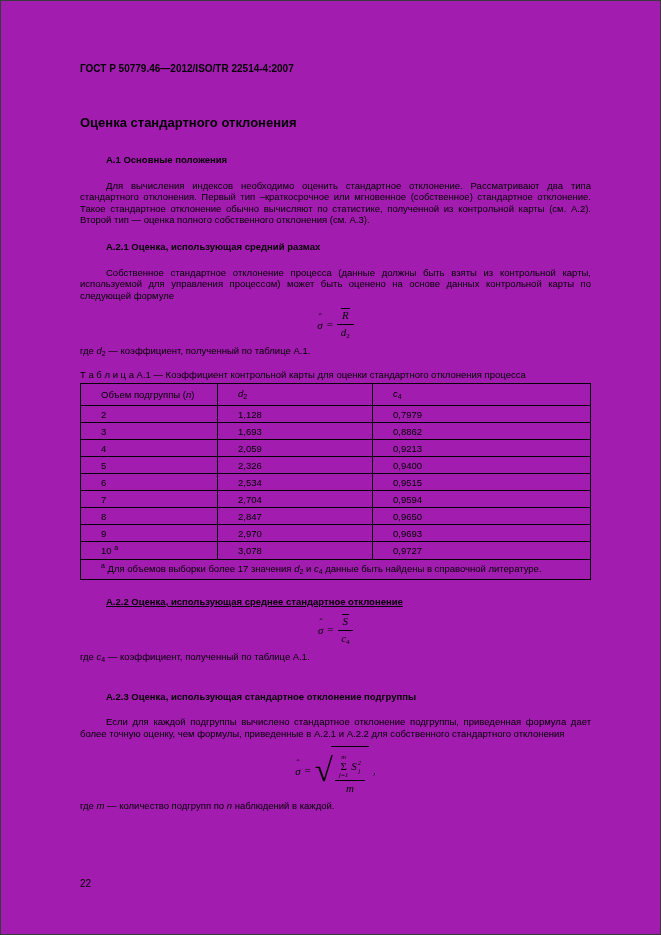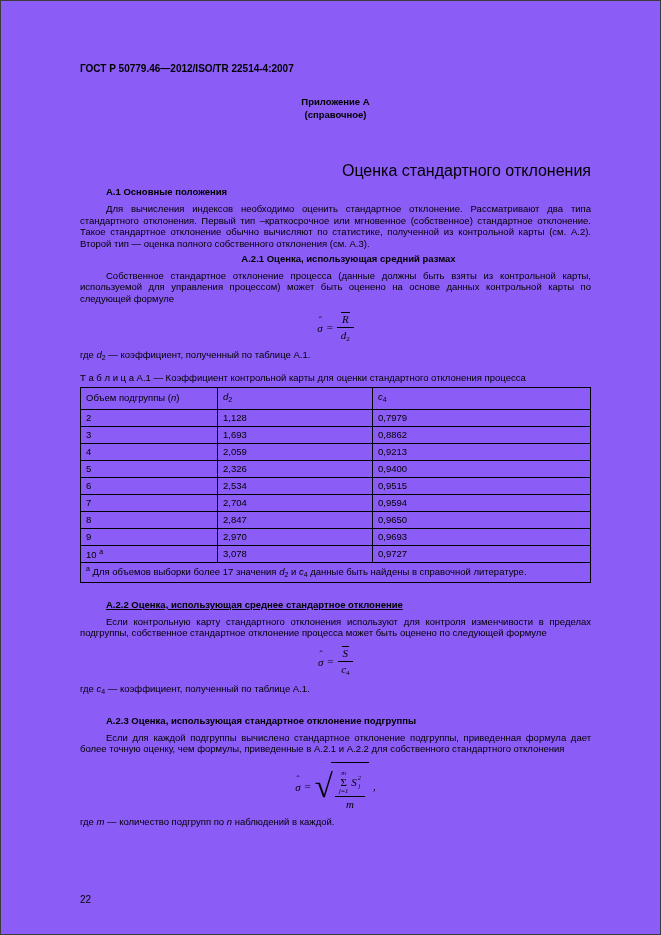--- a/index.html
+++ b/index.html
@@ -1,39 +1,39 @@
 <!DOCTYPE html>
 <html><head>
 <meta charset="utf-8">
 <style>
   * { margin: 0; padding: 0; box-sizing: border-box; }
   html, body { background: #ffffff; }
   .page {
     position: relative;
     width: 661px;
     height: 935px;
-    background: #8b5cf6;
+    background: #a21caf;
     border: 1px solid #3a3a3a;
     color: #000;
     font-family: "Liberation Sans", sans-serif;
     font-size: 9.5px;
     line-height: 1.22;
     padding: 62px 69px 0 79px;
     overflow: hidden;
   }
   .doc-header { font-weight: bold; font-size: 10px; }
   .annex-block { text-align: center; font-weight: bold; margin-top: 21px; line-height: 1.3; }
-  .main-heading { text-align: right; font-weight: normal; font-size: 16px; margin-top: 40px; }
+  .main-heading { text-align: left; font-weight: bold; font-size: 13px; margin-top: 40px; }
   .sec-title { font-weight: bold; padding-left: 26px; }
-  .mt-a1  { margin-top: 6px; }
+  .mt-a1  { margin-top: 23px; }
   .mt-a2  { margin-top: 13px; }
-  .mt-a21 { margin-top: 4px; text-align: center; }
+  .mt-a21 { margin-top: 15px; }
   .mt-a22 { margin-top: 16px; text-decoration: underline; }
-  .mt-a23 { margin-top: 19px; }
-  .para { text-align: justify; text-indent: 26px; margin-top: 5px; }
+  .mt-a23 { margin-top: 26px; }
+  .para { text-align: justify; text-indent: 26px; margin-top: 14px; }
   .note { margin-top: 4px; }
   sub { font-size: 7px; vertical-align: -2px; }
   sup { font-size: 7px; vertical-align: 4px; }
   i { font-style: italic; }
 
   
   .formula-row { text-align: center; margin: 7px 0 5px; }
   .math { display: inline-flex; align-items: center; gap: 4px;
           font-family: "Liberation Serif", serif; font-size: 11px; }
   .sigma-hat { position: relative; display: inline-block; font-style: italic; padding-top: 2px; }
@@ -51,38 +51,34 @@
   .op-sym { font-size: 11px; font-style: normal; line-height: 1; }
   .term { display: inline-flex; align-items: center; }
   .stack { display: inline-flex; flex-direction: column; font-size: 6.5px; line-height: 1.2;
            font-style: italic; margin-left: 1px; }
   .frac-inner-num { display: inline-flex; align-items: center; justify-content: center; }
 
   
   .table-caption { margin: 10px 0 3px; }
   .tc-label { letter-spacing: 0; }
   .data-table { border-collapse: collapse; width: 100%; table-layout: fixed; }
-  .data-table th, .data-table td { border: 1px solid #000; padding: 2px 5px; text-align: left;
+  .data-table th, .data-table td { border: 1px solid #000; padding: 2px 20px; text-align: left;
     font-weight: normal; font-size: 9.5px; vertical-align: middle; }
   .data-table th { height: 22px; }
   .data-table td { height: 17px; }
   .footnote-cell { line-height: 1.25; padding: 2px 5px 3px; }
-  .page-number { position: absolute; left: 79px; bottom: 28px; font-size: 10px; }
+  .page-number { position: absolute; left: 79px; bottom: 44px; font-size: 10px; }
 </style>
 </head>
 <body>
 
 <div class="page">
 
   <div class="doc-header">ГОСТ Р 50779.46—2012/ISO/TR 22514-4:2007</div>
 
-  <div class="annex-block">
-    <div>Приложение А</div>
-    <div>(справочное)</div>
-  </div>
 
   <div class="main-heading">Оценка стандартного отклонения</div>
 
   <div class="sec-title mt-a1">А.1 Основные положения</div>
   <p class="para">Для вычисления индексов необходимо оценить стандартное отклонение. Рассматривают два типа стандартного отклонения. Первый тип –краткосрочное или мгновенное (собственное) стандартное отклонение. Такое стандартное отклонение обычно вычисляют по статистике, полученной из контрольной карты (см. А.2). Второй тип — оценка полного собственного отклонения (см. А.3).</p>
 
 
   <div class="sec-title mt-a21">А.2.1 Оценка, использующая средний размах</div>
   <p class="para">Собственное стандартное отклонение процесса (данные должны быть взяты из контрольной карты, используемой для управления процессом) может быть оценено на основе данных контрольной карты по следующей формуле</p>
 
@@ -160,21 +156,20 @@
           <td>3,078</td>
           <td>0,9727</td>
         </tr>
       <tr>
         <td colspan="3" class="footnote-cell"><sup>а</sup><span> Для объемов выборки более 17 значения </span><i>d</i><sub>2</sub><span> и </span><i>c</i><sub>4</sub><span> данные быть найдены в справочной литературе.</span></td>
       </tr>
     </tbody>
   </table>
 
   <div class="sec-title mt-a22">А.2.2 Оценка, использующая среднее стандартное отклонение</div>
-  <p class="para">Если контрольную карту стандартного отклонения используют для контроля изменчивости в пределах подгруппы, собственное стандартное отклонение процесса может быть оценено по следующей формуле</p>
 
   <div class="formula-row">
     <span class="math">
       <span class="sigma-hat"><span>σ</span><span class="hat">ˆ</span></span>
       <span>=</span>
       <span class="frac">
         <span class="frac-num"><span class="overbar"><i>S</i></span></span>
         <span class="frac-den"><i>c</i><sub>4</sub></span>
       </span>
     </span>

